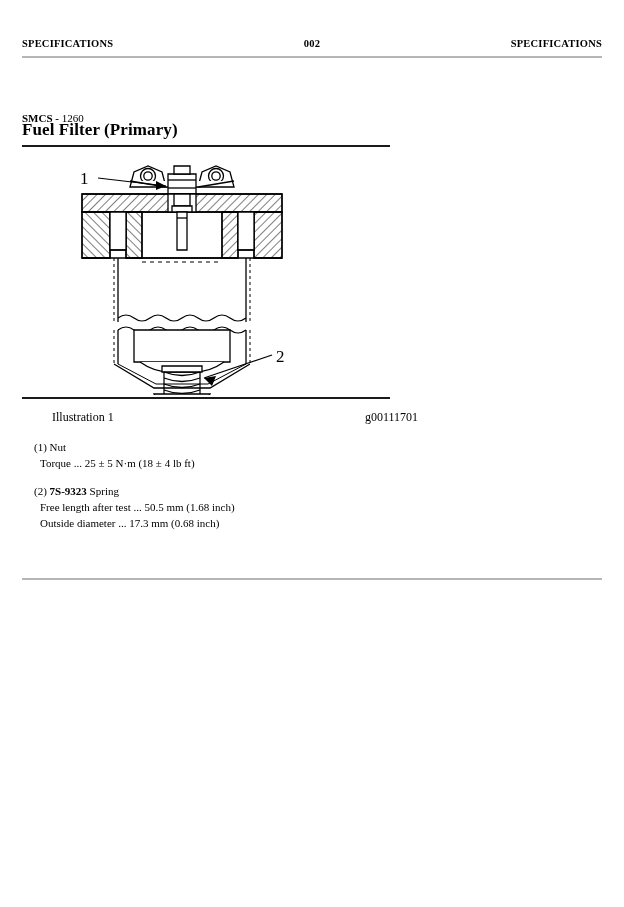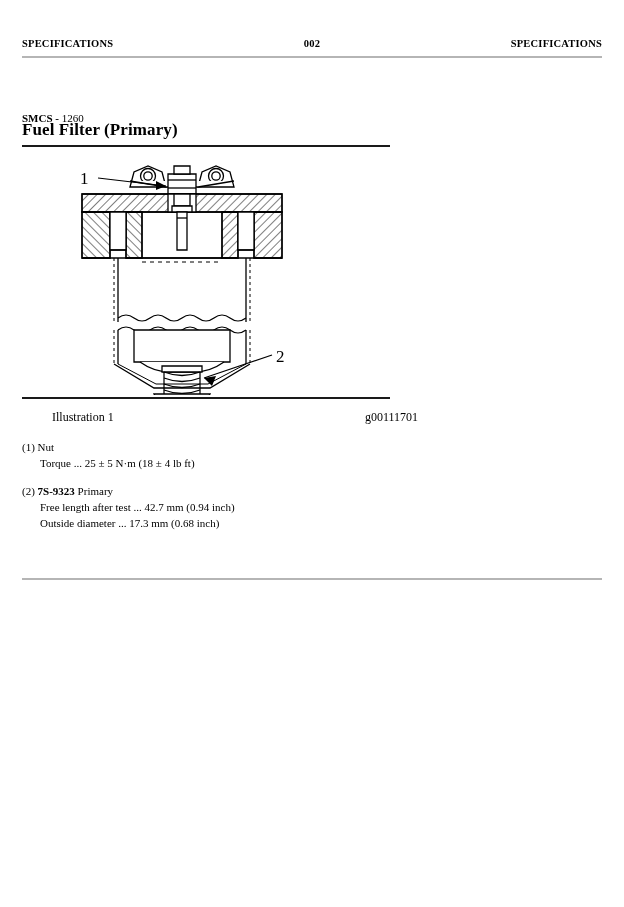--- a/index.html
+++ b/index.html
@@ -115,21 +115,21 @@
 
   
   .spec-list {
     position: absolute;
     left: 22px;
     top: 440px;
     width: 400px;
     font-size: 11px;
   }
   .spec-item { margin-bottom: 12px; }
-  .spec-head { line-height: 1.45; }
+  .spec-head { line-height: 1.45; margin-left: 12px; }
   .spec-head b { font-weight: bold; }
   .spec-line {
     margin-left: 18px;
     line-height: 1.45;
   }
 
   .rule-footer {
     position: absolute;
     left: 22px;
     top: 578px;
@@ -272,23 +272,23 @@
         <span>(1)</span>
         <span>Nut</span>
       </div>
       <div class="spec-line">Torque ... 25 ± 5 N·m (18 ± 4 lb ft)</div>
     </div>
 
     <div class="spec-item">
       <div class="spec-head">
         <span>(2)</span>
         <b>7S-9323</b>
-        <span>Primary</span>
+        <span>Spring</span>
       </div>
-      <div class="spec-line">Free length after test ... 42.7 mm (0.94 inch)</div>
+      <div class="spec-line">Free length after test ... 50.5 mm (1.68 inch)</div>
       <div class="spec-line">Outside diameter ... 17.3 mm (0.68 inch)</div>
     </div>
 
   </div>
 
   <div class="rule-footer"></div>
 
 </div>
 
 </body></html>

